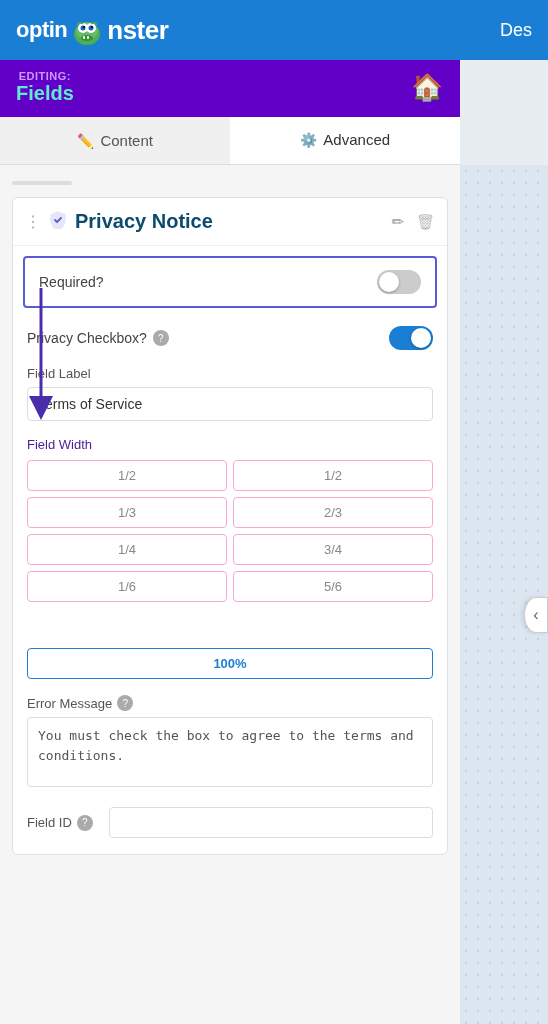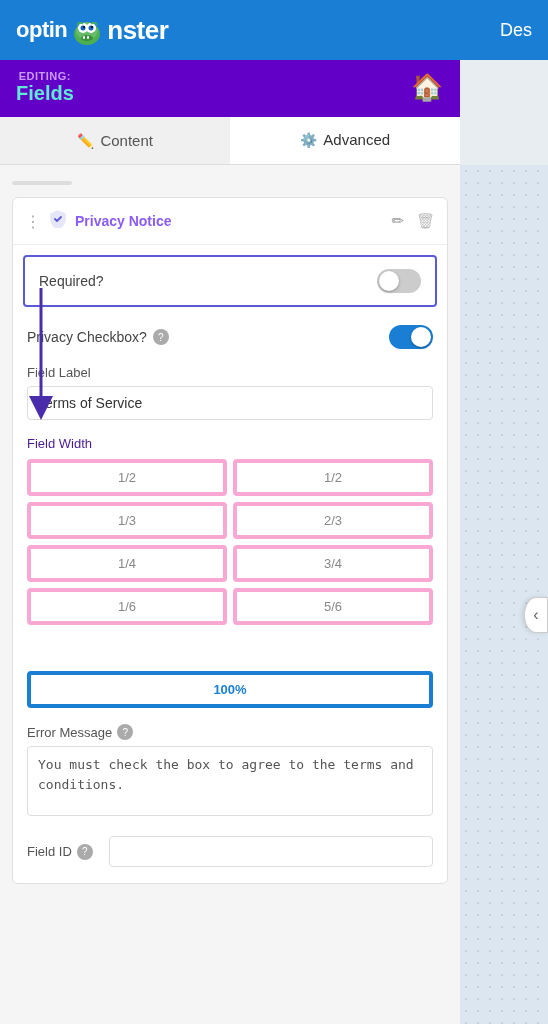--- a/index.html
+++ b/index.html
@@ -124,23 +124,23 @@
       color: #aaa;
       font-size: 16px;
       cursor: grab;
     }
     .shield-icon {
       color: #5b5bd6;
       font-size: 16px;
     }
     .field-card-title {
       flex: 1;
-      font-size: 14px;
+      font-size: 20px;
       font-weight: 600;
-      color: #8b5cf6;
+      color: #0c4a6e;
     }
     .edit-icon, .delete-icon {
       color: #999;
       font-size: 15px;
       cursor: pointer;
       margin-left: 4px;
     }
     .delete-icon { color: #bbb; }
 
     
@@ -252,21 +252,21 @@
       display: flex;
       flex-direction: column;
       gap: 6px;
     }
     .width-row {
       display: flex;
       gap: 6px;
     }
     .width-btn {
       flex: 1;
-      border: 4px solid #f9a8d4;
+      border: 1px solid #f9a8d4;
       border-radius: 4px;
       padding: 7px 4px;
       text-align: center;
       font-size: 13px;
       color: #888;
       background: white;
       cursor: pointer;
     }
     .width-btn.active {
       border-color: #1a7fd4;

